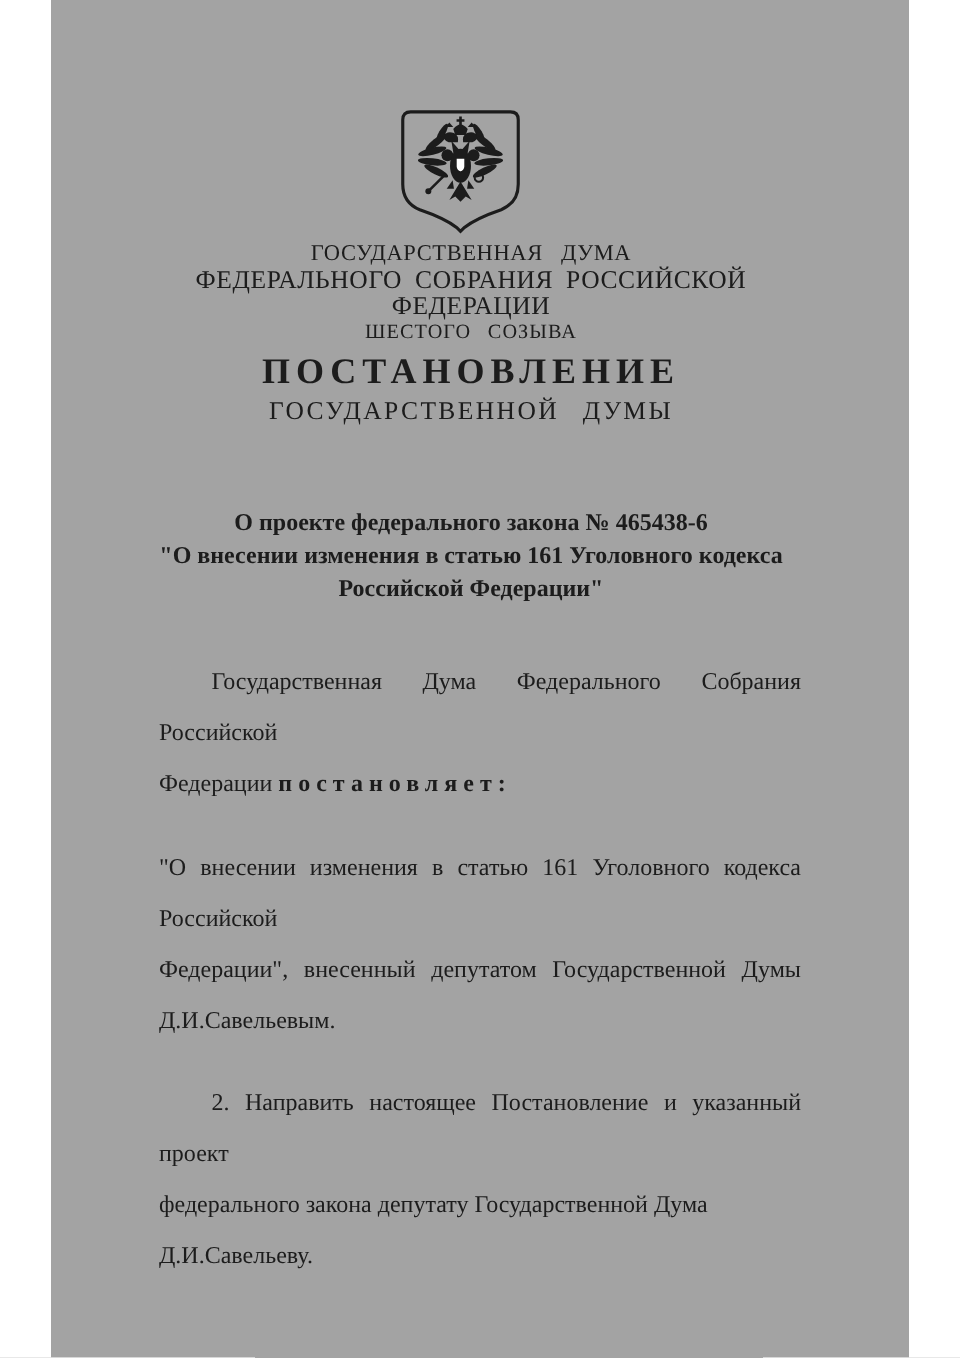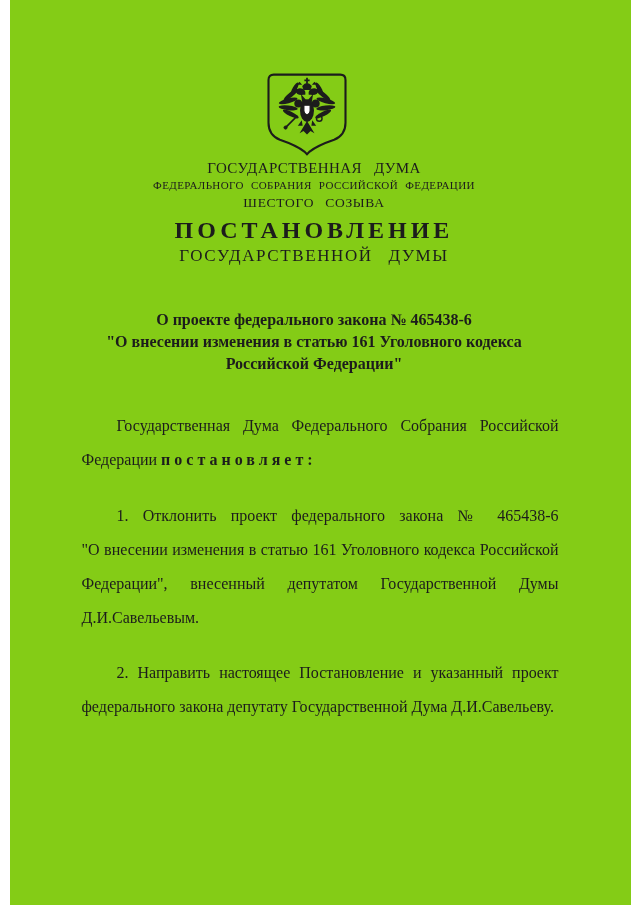--- a/index.html
+++ b/index.html
@@ -1,40 +1,40 @@
 <!DOCTYPE html>
 <html lang="ru"><head>
 <meta charset="utf-8">
 <style>
   html, body { margin: 0; padding: 0; background: #ffffff; }
   .page {
     position: relative;
-    width: 621px;
+    width: 572px;
     height: 905px;
-    background: #84cc16;
+    background: #a3a3a3;
     color: #1c1c1c;
     font-family: "Liberation Serif", serif;
     overflow: hidden;
     margin: 0 auto;
   }
   
   .emblem-wrap {
     padding-top: 72px;
     text-align: center;
     transform: translateX(-13px);
   }
   
   .centered { text-align: center; margin: 0 72px 0 60px; }
   .hdr-l1 { font-size: 15px; line-height: 17px; word-spacing: 8px; letter-spacing: 0.4px; }
-  .hdr-l2 { font-size: 11px; line-height: 17px; word-spacing: 4px; letter-spacing: 0.4px; }
+  .hdr-l2 { font-size: 17px; line-height: 17px; word-spacing: 4px; letter-spacing: 0.4px; }
   .hdr-l3 { font-size: 13.5px; line-height: 17px; word-spacing: 7px; letter-spacing: 0.7px; }
   .title-wrap { margin-top: 6px; }
   .title-1 { font-size: 24px; font-weight: bold; letter-spacing: 4px; word-spacing: 4px; line-height: 26px; }
   .title-2 { font-size: 17px; letter-spacing: 1.6px; word-spacing: 10px; line-height: 25px; }
-  .subject { margin-top: 41px; font-weight: bold; font-size: 16px; line-height: 22px; }
+  .subject { margin-top: 52px; font-weight: bold; font-size: 16px; line-height: 22px; }
   
   .body-text { margin: 34px 72px 0 72px; font-size: 16px; }
   .line { line-height: 34px; white-space: normal; }
   .j { text-align: justify; text-align-last: justify; }
   .indent { text-indent: 35px; }
   .decree { font-weight: bold; letter-spacing: 4px; }
   .p-item1 { margin-top: 22px; }
   .p-item2 { margin-top: 21px; }
 </style>
 </head>
@@ -106,21 +106,20 @@
 
     <div>
       <div class="line j indent">Государственная Дума Федерального Собрания Российской</div>
       <div class="line">
         <span>Федерации</span>
         <span class="decree">постановляет:</span>
       </div>
     </div>
 
     <div class="p-item1">
-      <div class="line j indent">1. Отклонить проект федерального закона № 465438-6</div>
       <div class="line j">"О внесении изменения в статью 161 Уголовного кодекса Российской</div>
       <div class="line j">Федерации", внесенный депутатом Государственной Думы</div>
       <div class="line">Д.И.Савельевым.</div>
     </div>
 
     <div class="p-item2">
       <div class="line j indent">2. Направить настоящее Постановление и указанный проект</div>
       <div class="line">федерального закона депутату Государственной Дума Д.И.Савельеву.</div>
     </div>
 

